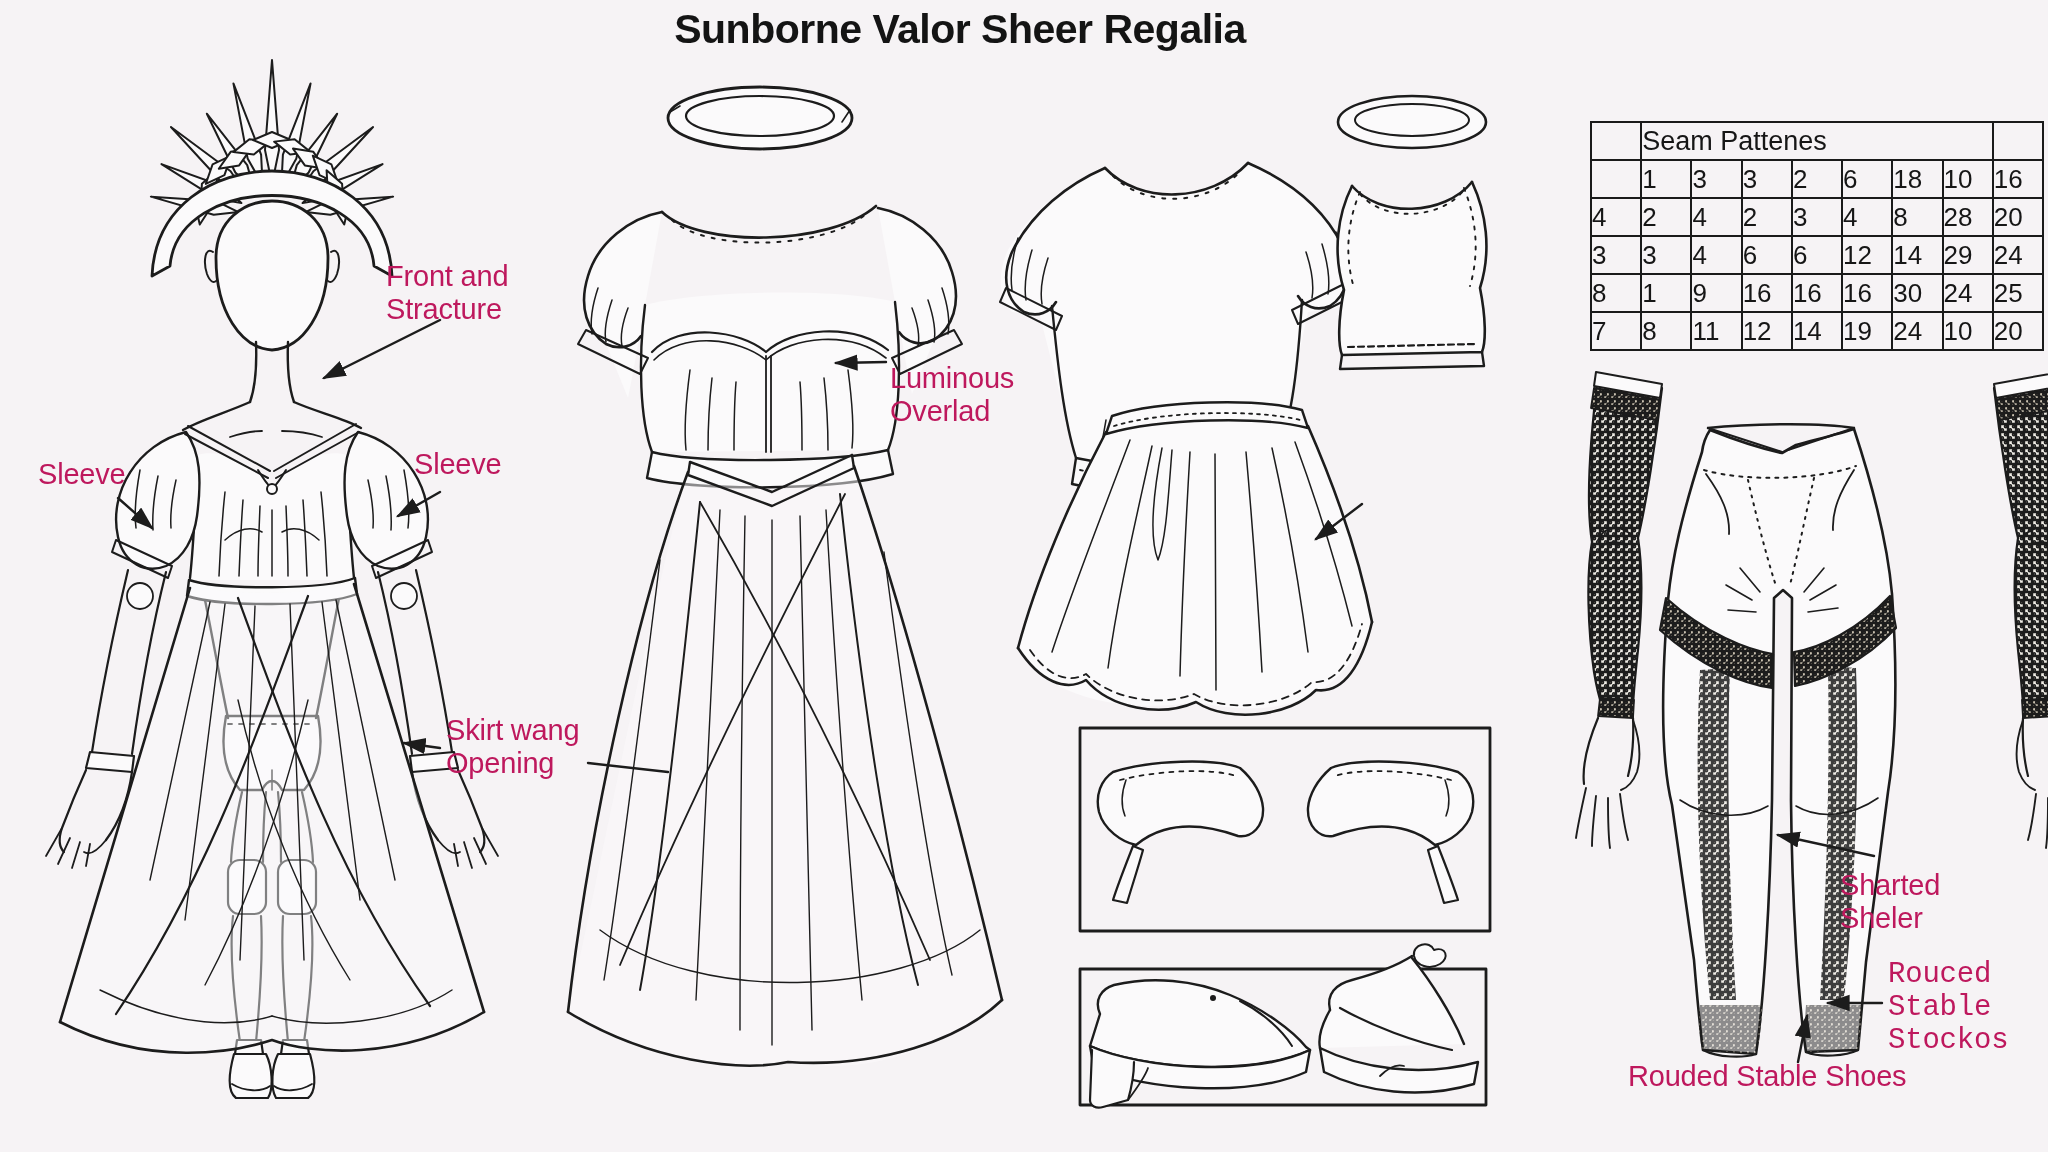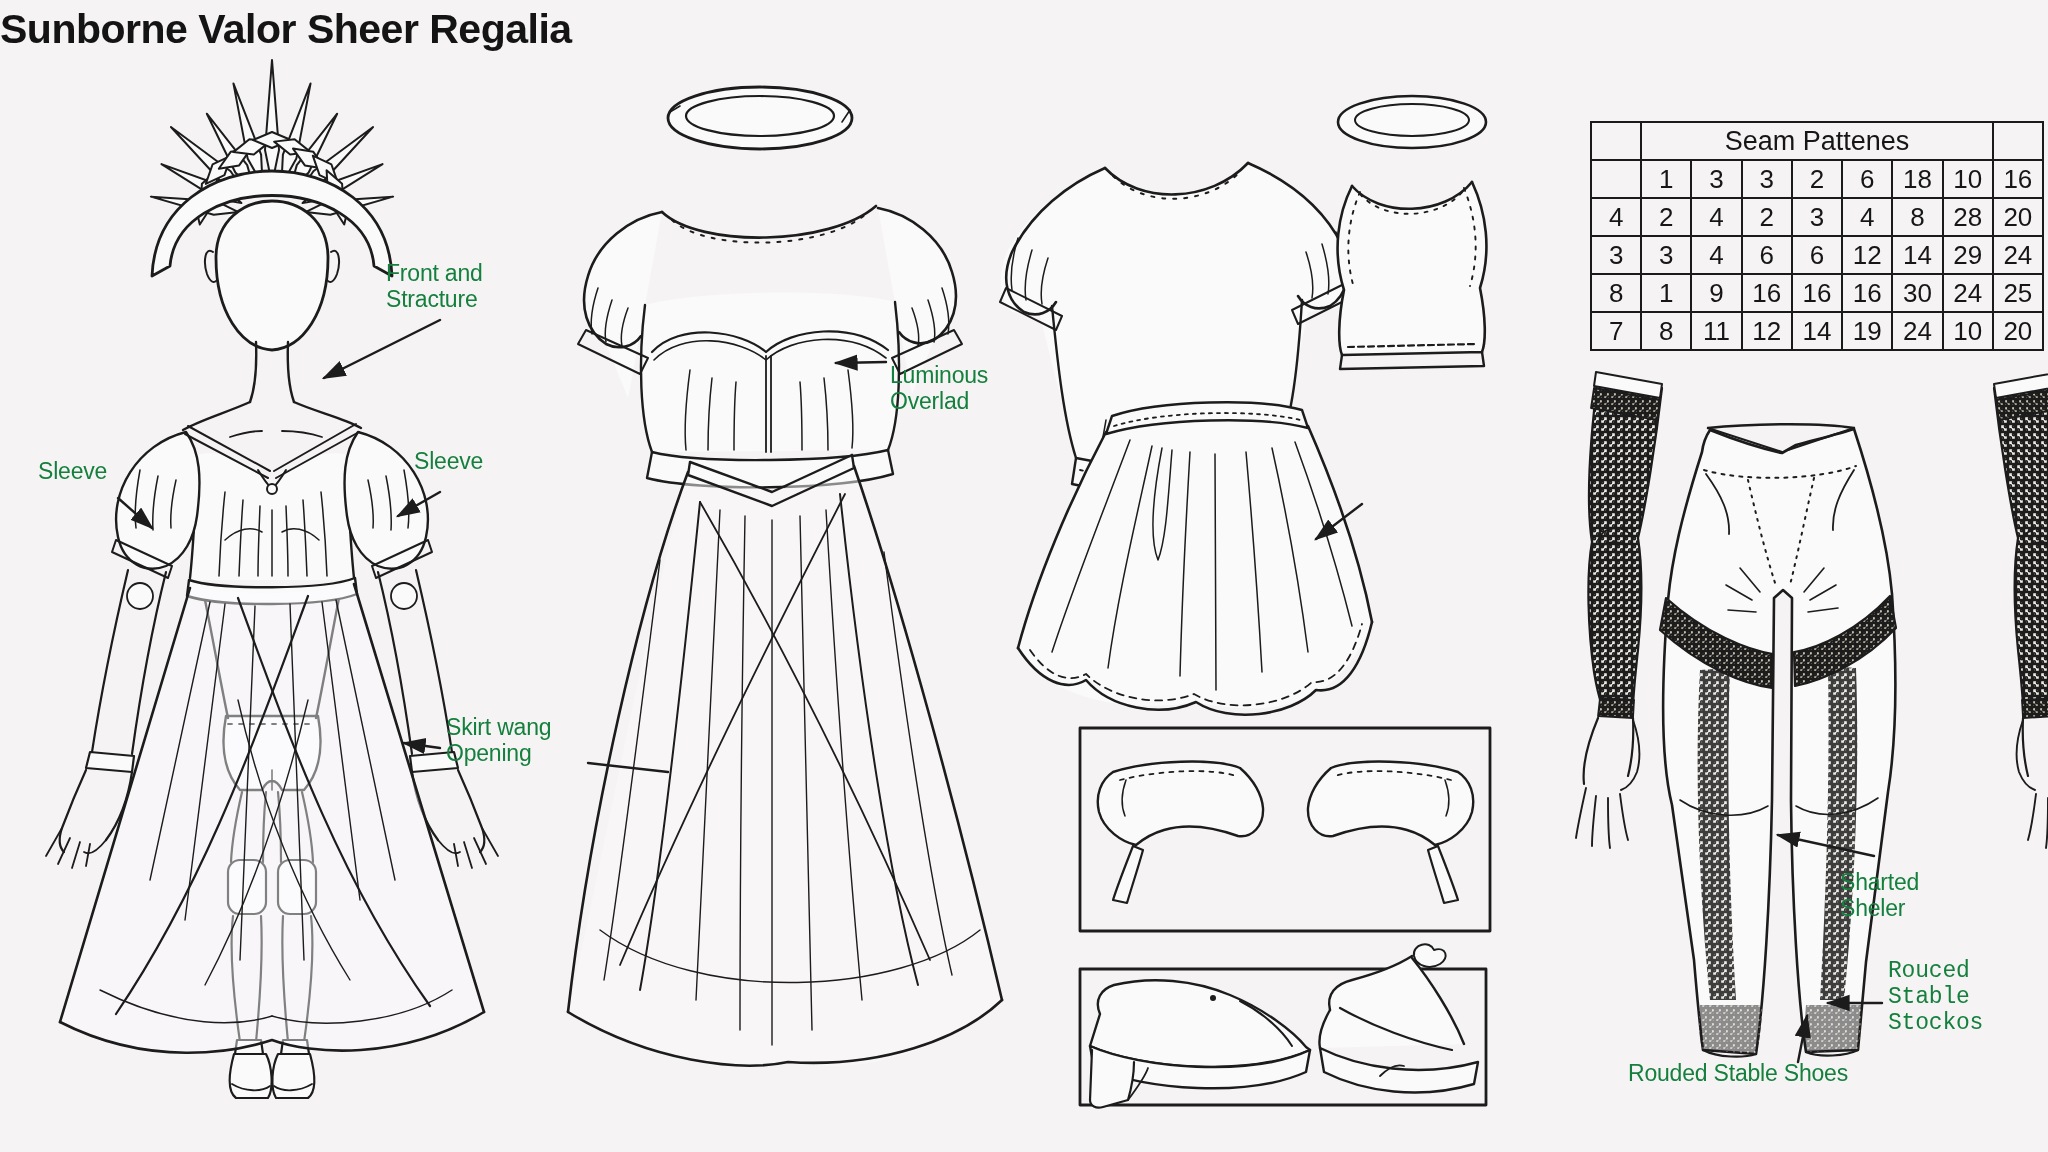--- a/index.html
+++ b/index.html
@@ -1,25 +1,25 @@
 <!DOCTYPE html>
 <html><head>
 <meta charset="utf-8">
 <style>
   html,body{margin:0;padding:0;background:#e8e6e8;}
   .canvas{position:relative;width:2048px;height:1152px;background:#f6f3f5;overflow:hidden;
           font-family:"Liberation Sans","DejaVu Sans",sans-serif;color:#191919;}
   .scene{position:absolute;left:0;top:0;width:2048px;height:1152px;}
-  .title{position:absolute;left:0;top:6px;width:1920px;text-align:left;
+  .title{position:absolute;left:0;top:6px;width:1920px;text-align:center;
          font-size:41px;font-weight:bold;letter-spacing:-0.5px;color:#141414;}
-  .lbl{position:absolute;font-size:23px;line-height:1.14;letter-spacing:-0.2px;
-       color:#15803d;font-weight:normal;}
+  .lbl{position:absolute;font-size:29px;line-height:1.14;letter-spacing:-0.2px;
+       color:#be185d;font-weight:normal;}
   .seam-table{position:absolute;left:1590px;top:121px;width:454px;height:218px;
       border-collapse:collapse;table-layout:fixed;background:transparent;}
-  .seam-table td{border:2.4px solid #1a1a1a;text-align:center;vertical-align:middle;
+  .seam-table td{border:2.4px solid #1a1a1a;text-align:left;vertical-align:middle;
       font-size:26px;padding:0;height:36px;color:#161616;}
   .seam-table .tt{font-size:27px;letter-spacing:0px;}
 </style>
 </head>
 <body>
 
 <div class="canvas">
 
   <svg class="scene" viewBox="0 0 2048 1152" fill="none" stroke="#1c1c1c" stroke-width="2.4" stroke-linecap="round" stroke-linejoin="round">
     <defs>

